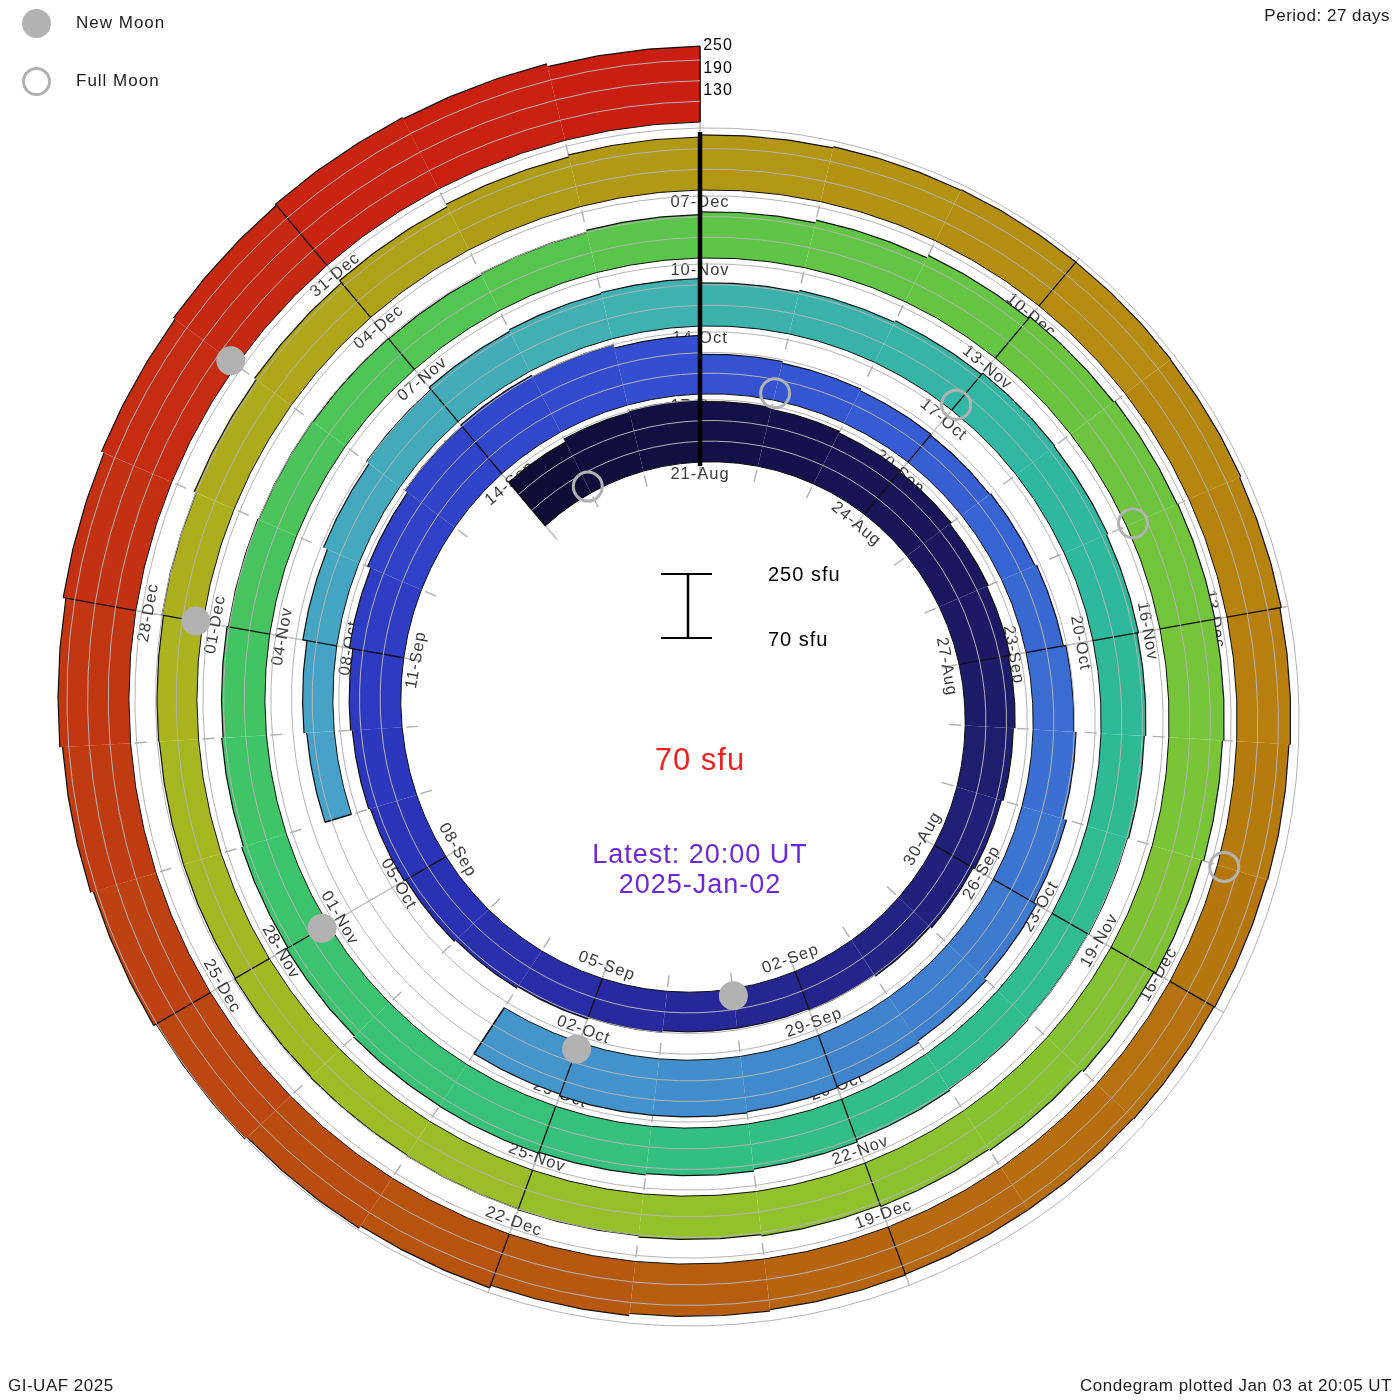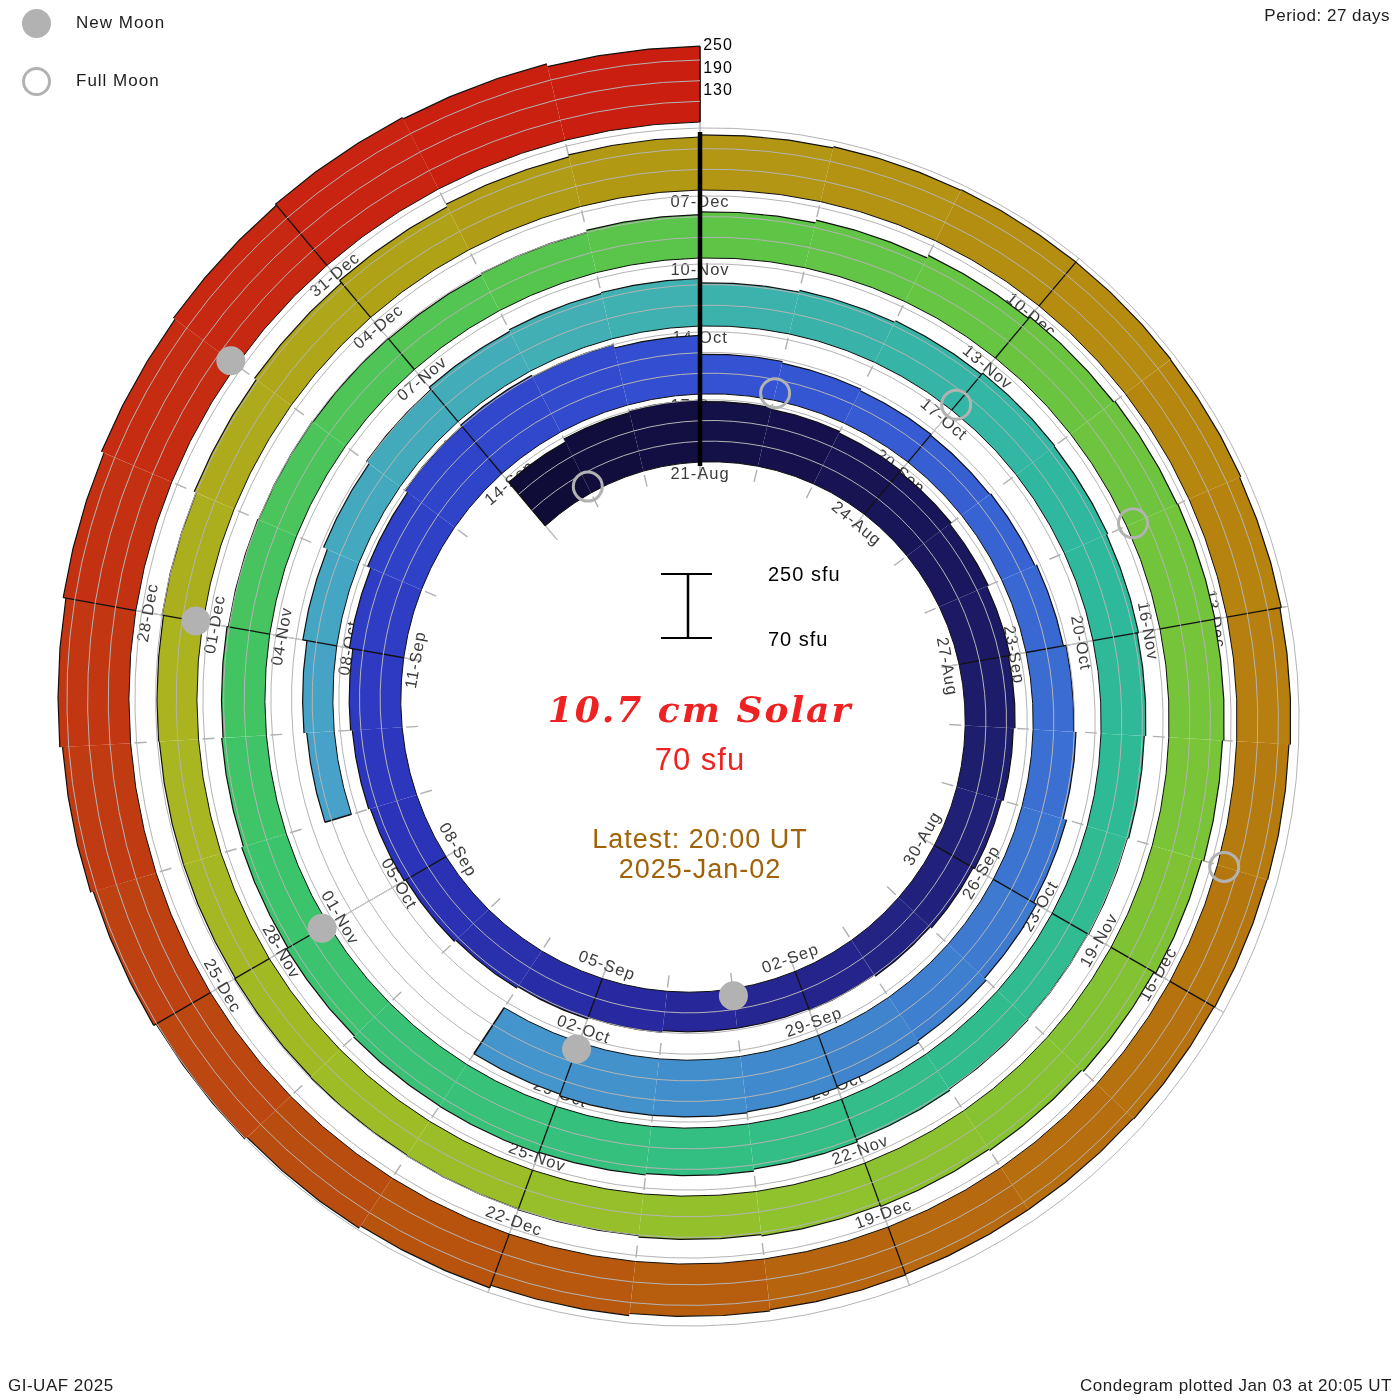--- a/index.html
+++ b/index.html
@@ -15,21 +15,21 @@
   .legend-swatch{width:29px;height:29px;border-radius:50%;margin-right:25px;}
   .swatch-new{background:#b2b2b2;}
   .swatch-full{background:#fff;border:3px solid #b2b2b2;box-sizing:border-box;}
   .legend-text{font-size:17px;color:#1d1d1d;letter-spacing:1px;}
   #radial-axis{position:absolute;left:698px;top:34px;width:40px;text-align:center;}
   #radial-axis div{font-size:16px;font-weight:normal;color:#000;line-height:22.5px;letter-spacing:1px;}
   #center-text{position:absolute;left:440px;top:690px;width:520px;text-align:center;pointer-events:none;}
   .flux-title{font-family:"DejaVu Serif","Liberation Serif",serif;font-style:italic;font-weight:bold;
               font-size:36px;line-height:38px;color:#ee2222;letter-spacing:2px;}
   .flux-current{font-size:31px;color:#ee2222;margin-top:14px;letter-spacing:1px;}
-  .flux-latest{font-size:27px;color:#a16207;margin-top:46px;line-height:30px;letter-spacing:1px;}
+  .flux-latest{font-size:27px;color:#6d28d9;margin-top:61px;line-height:30px;letter-spacing:1px;}
   .scale-label{position:absolute;font-size:20px;color:#000;letter-spacing:1px;margin-left:48px;}
   #scale-top-label{left:720px;top:563px;}
   #scale-bottom-label{left:720px;top:628px;}
 </style>
 </head>
 <body>
 
 <div id="stage">
 
   <svg id="spiral-svg" width="1400" height="1400" viewBox="0 0 1400 1400">
@@ -769,21 +769,21 @@
     <div>250</div>
     <div>190</div>
     <div>130</div>
   </div>
 
   <div id="scale-top-label" class="scale-label">250 sfu</div>
   <div id="scale-bottom-label" class="scale-label">70 sfu</div>
 
   <div id="center-text">
     <div class="flux-title">
-      <span>10.7 cm Solar</span><br>
+      <br>
     </div>
     <div class="flux-current">70 sfu</div>
     <div class="flux-latest">
       <span>Latest: 20:00 UT</span><br>
       <span>2025-Jan-02</span>
     </div>
   </div>
 </div>
 
 </body></html>

